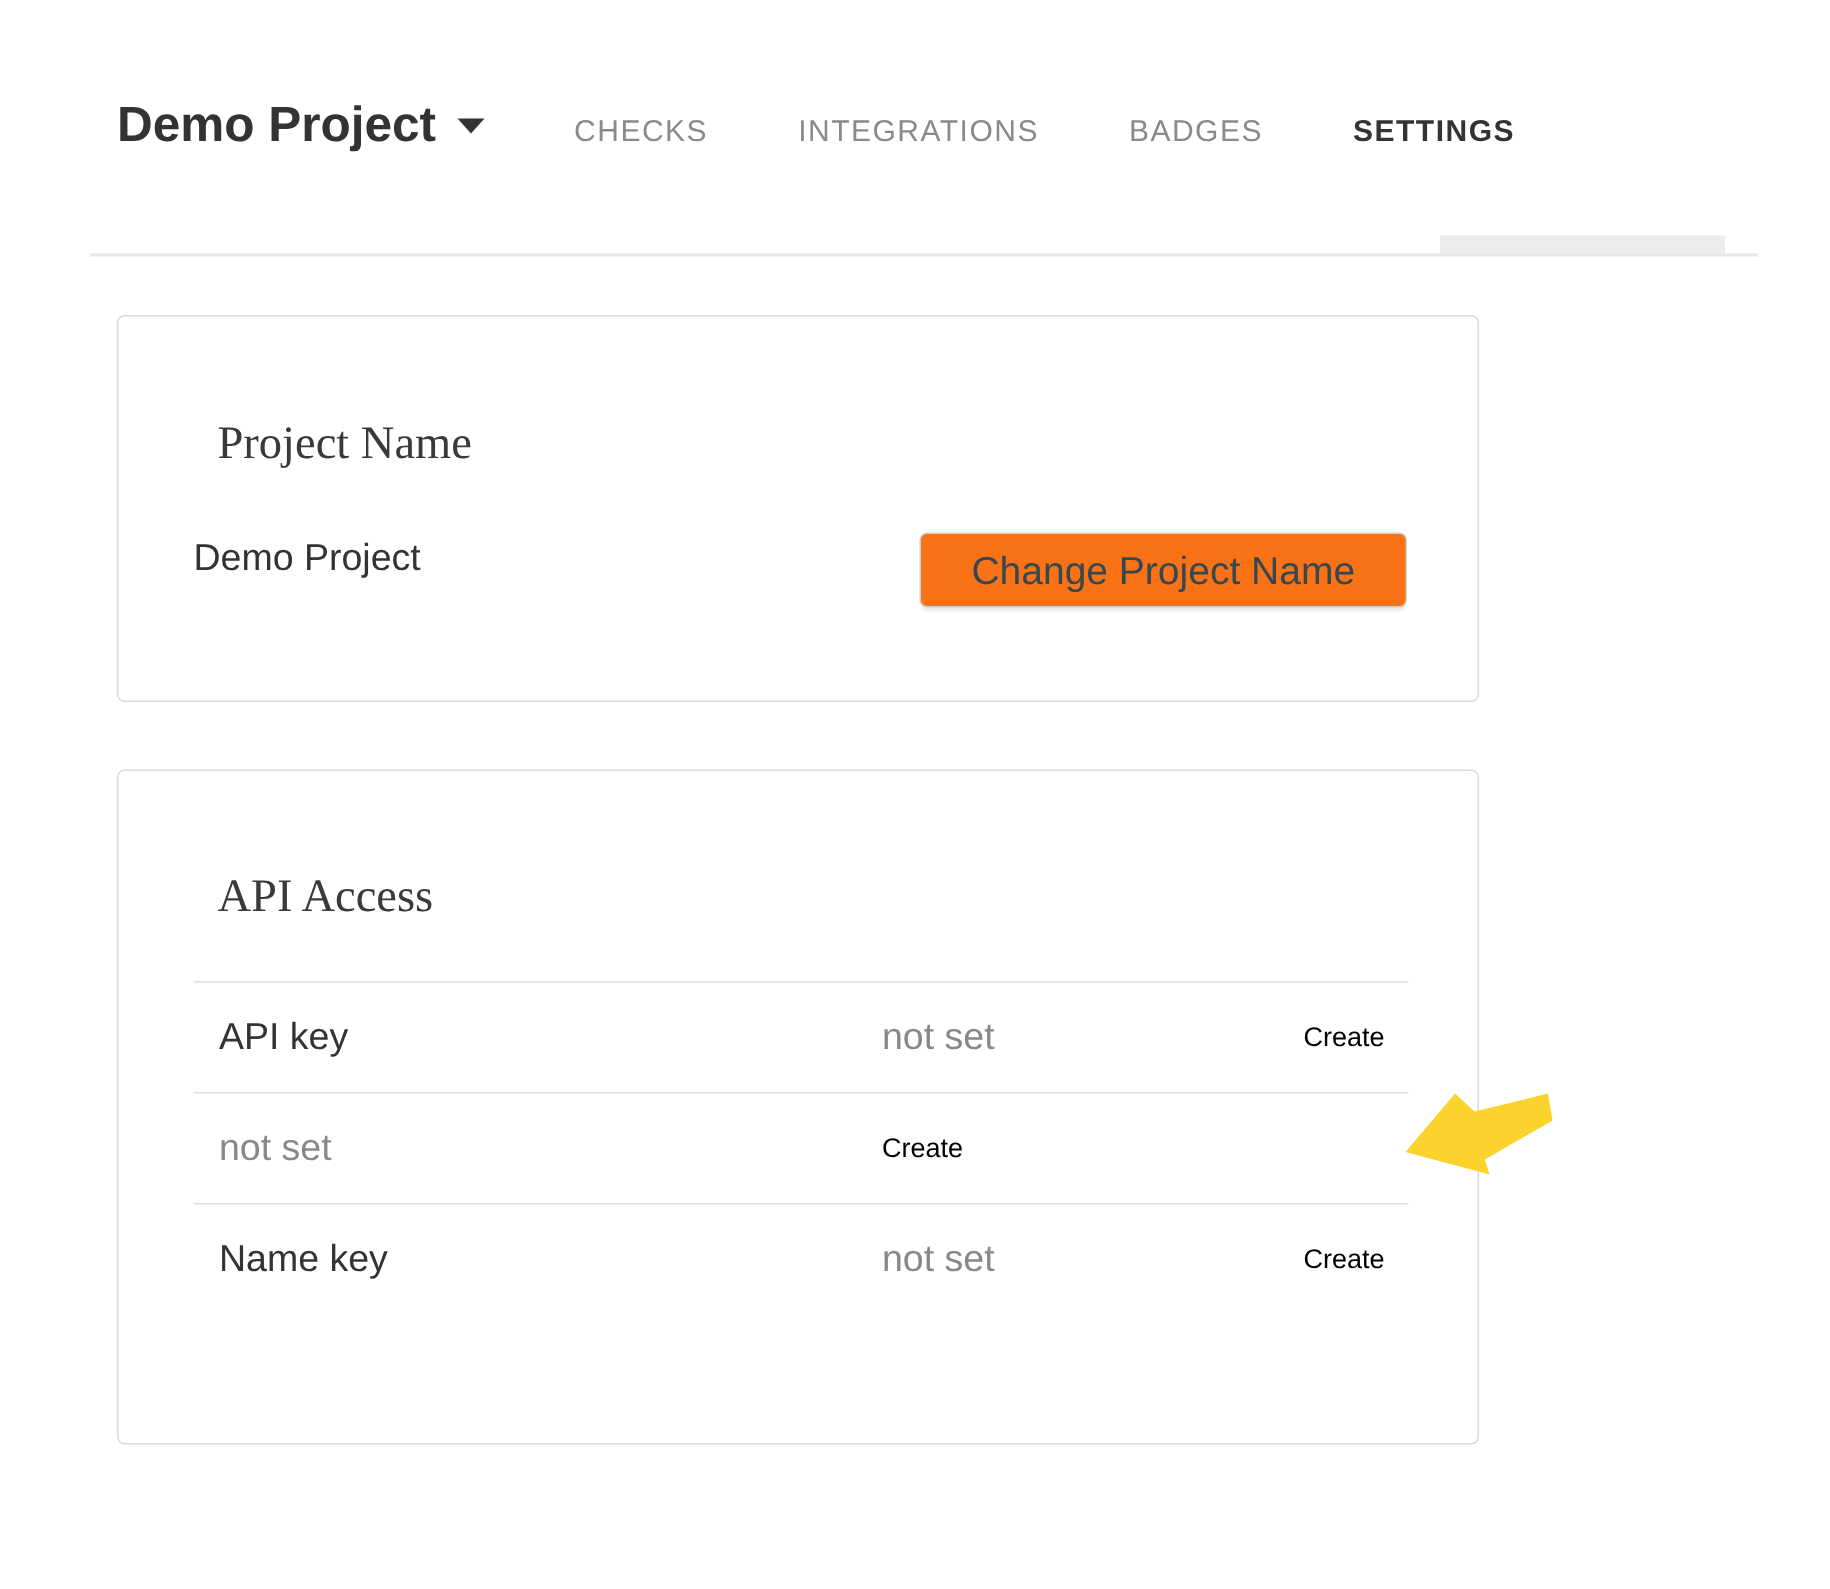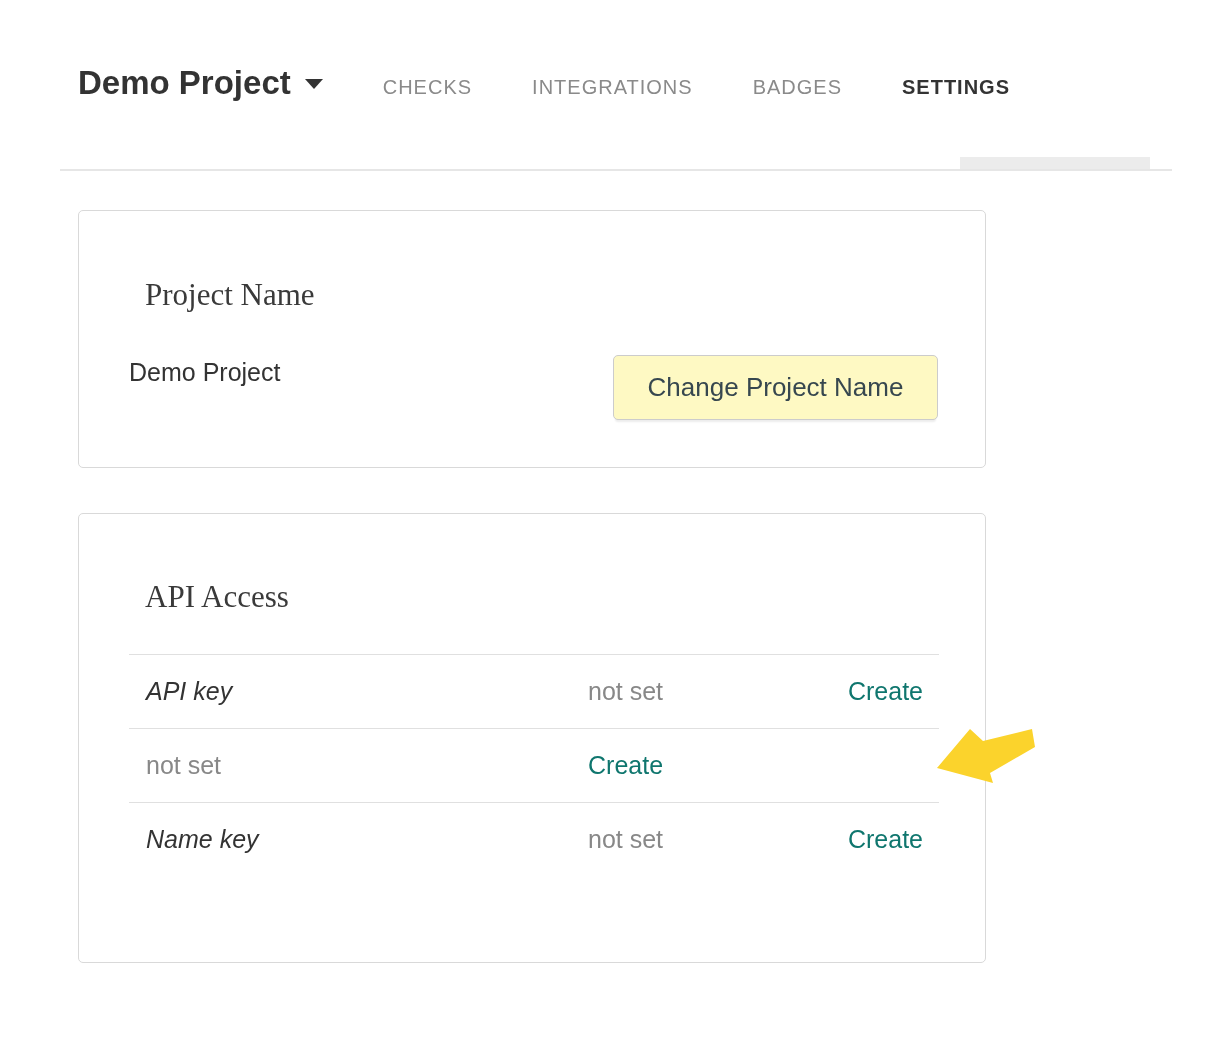--- a/index.html
+++ b/index.html
@@ -98,23 +98,23 @@
     top: 147px;
     font-size: 25px;
     color: #333;
     line-height: 29px;
   }
   .btn {
     position: absolute;
     left: 534px;
     top: 144px;
     width: 325px;
-    height: 65px;
+    height: 50px;
     box-sizing: border-box;
-    background: #fef9c3;
+    background: #f97316;
     border: 1px solid #cccccc;
     border-radius: 5px;
     font-family: inherit;
     font-size: 26px;
     color: #37474f;
     cursor: pointer;
     box-shadow: 0 4px 2px -2px rgba(0,0,0,0.08);
   }
 
   
@@ -127,25 +127,25 @@
   .api-row {
     display: grid;
     grid-template-columns: 442px 1fr auto;
     align-items: center;
     height: 74px;
     padding-left: 17px;
     padding-right: 16px;
     box-sizing: border-box;
     border-top: 1px solid #e0e0e0;
   }
-  .api-row .key-label { font-size: 25px; color: #333; font-style: italic; }
+  .api-row .key-label { font-size: 25px; color: #333; }
   .api-row .key-value { font-size: 25px; color: #888888; }
   .api-row .key-action {
-    font-size: 25px;
-    color: #0f766e;
+    font-size: 18px;
+    color: #000000;
     text-decoration: none;
     cursor: pointer;
   }
 
   
   .annotation-arrow {
     position: absolute;
     left: 920px;
     top: 715px;
     width: 130px;

